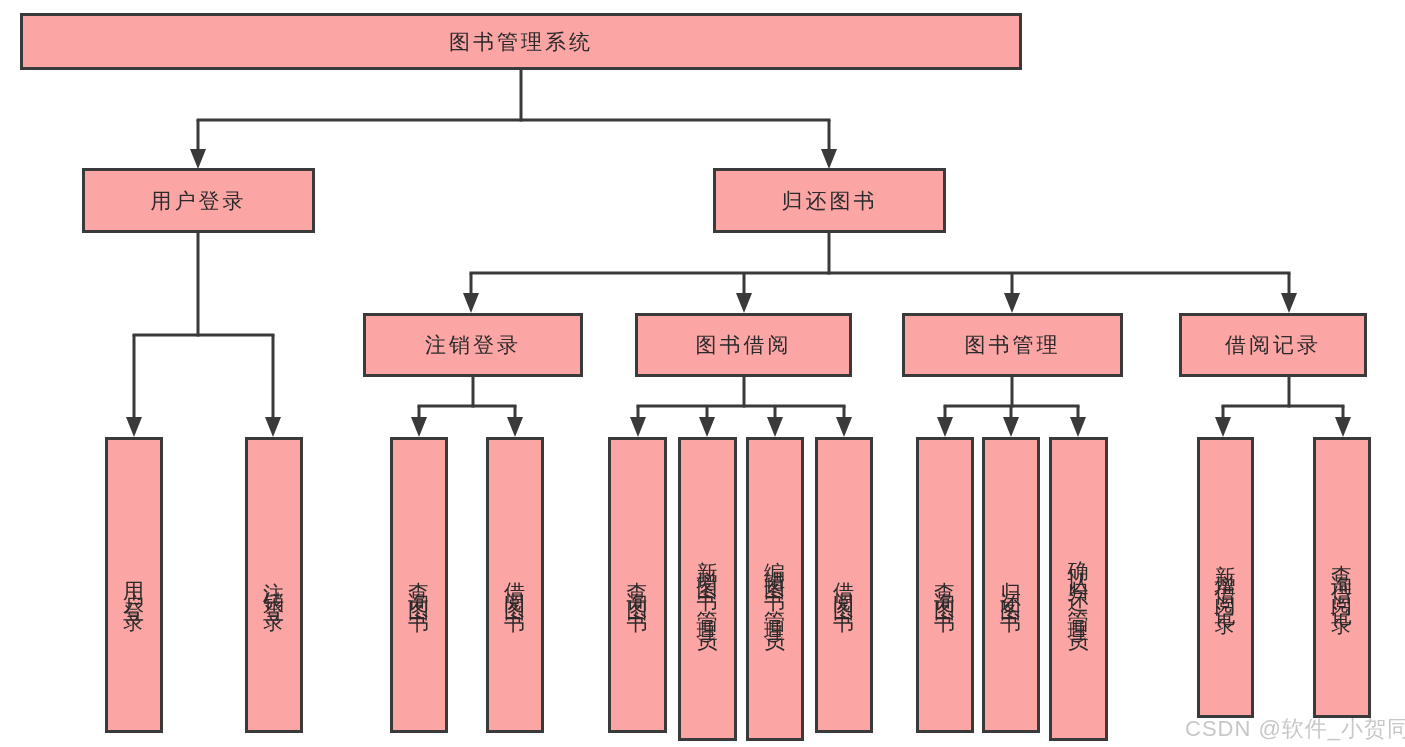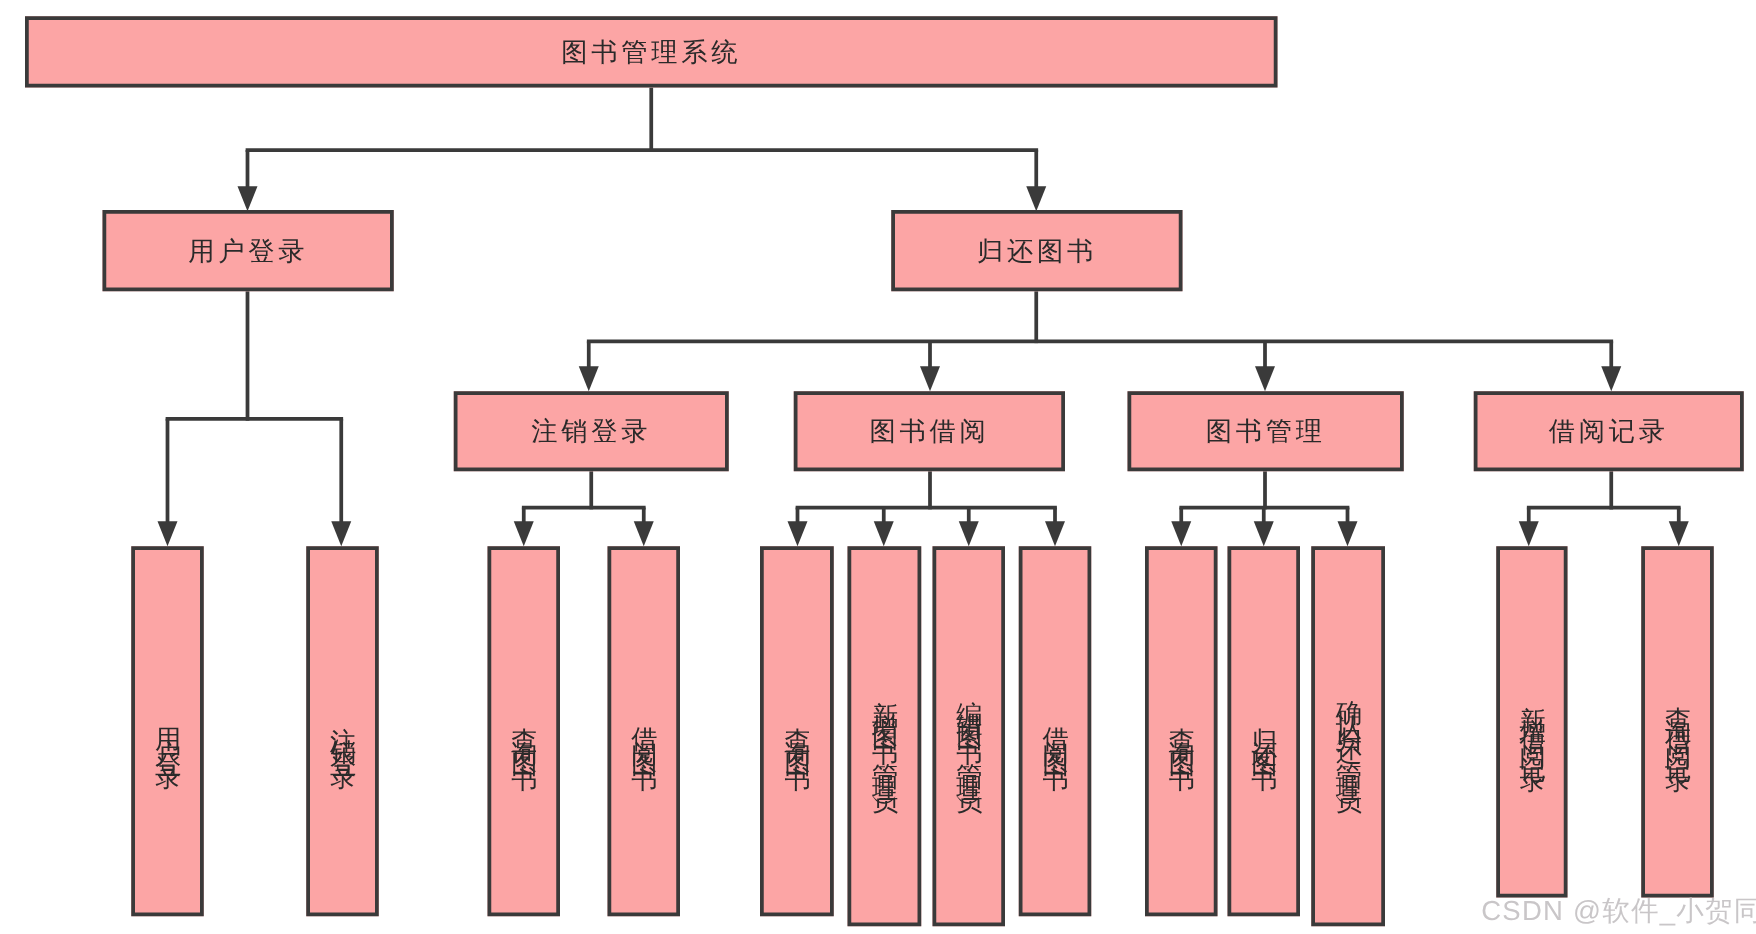--- a/index.html
+++ b/index.html
@@ -106,21 +106,21 @@
   </svg>
 
   <div class="node" style="left:20px;top:13px;width:1002px;height:57px">图书管理系统</div>
 
   <div class="node" style="left:82px;top:168px;width:233px;height:65px">用户登录</div>
   <div class="node" style="left:713px;top:168px;width:233px;height:65px">归还图书</div>
 
   <div class="node" style="left:363px;top:313px;width:220px;height:64px">注销登录</div>
   <div class="node" style="left:635px;top:313px;width:217px;height:64px">图书借阅</div>
   <div class="node" style="left:902px;top:313px;width:221px;height:64px">图书管理</div>
-  <div class="node" style="left:1179px;top:313px;width:216px;height:64px">借阅记录</div>
+  <div class="node" style="left:1179px;top:313px;width:188px;height:64px">借阅记录</div>
 
   <div class="node leaf" style="left:105px;top:437px;width:58px;height:296px">
     <span>用户登录</span>
   </div>
   <div class="node leaf" style="left:245px;top:437px;width:58px;height:296px">
     <span>注销登录</span>
   </div>
 
   <div class="node leaf" style="left:390px;top:437px;width:58px;height:296px">
     <span>查询图书</span>

